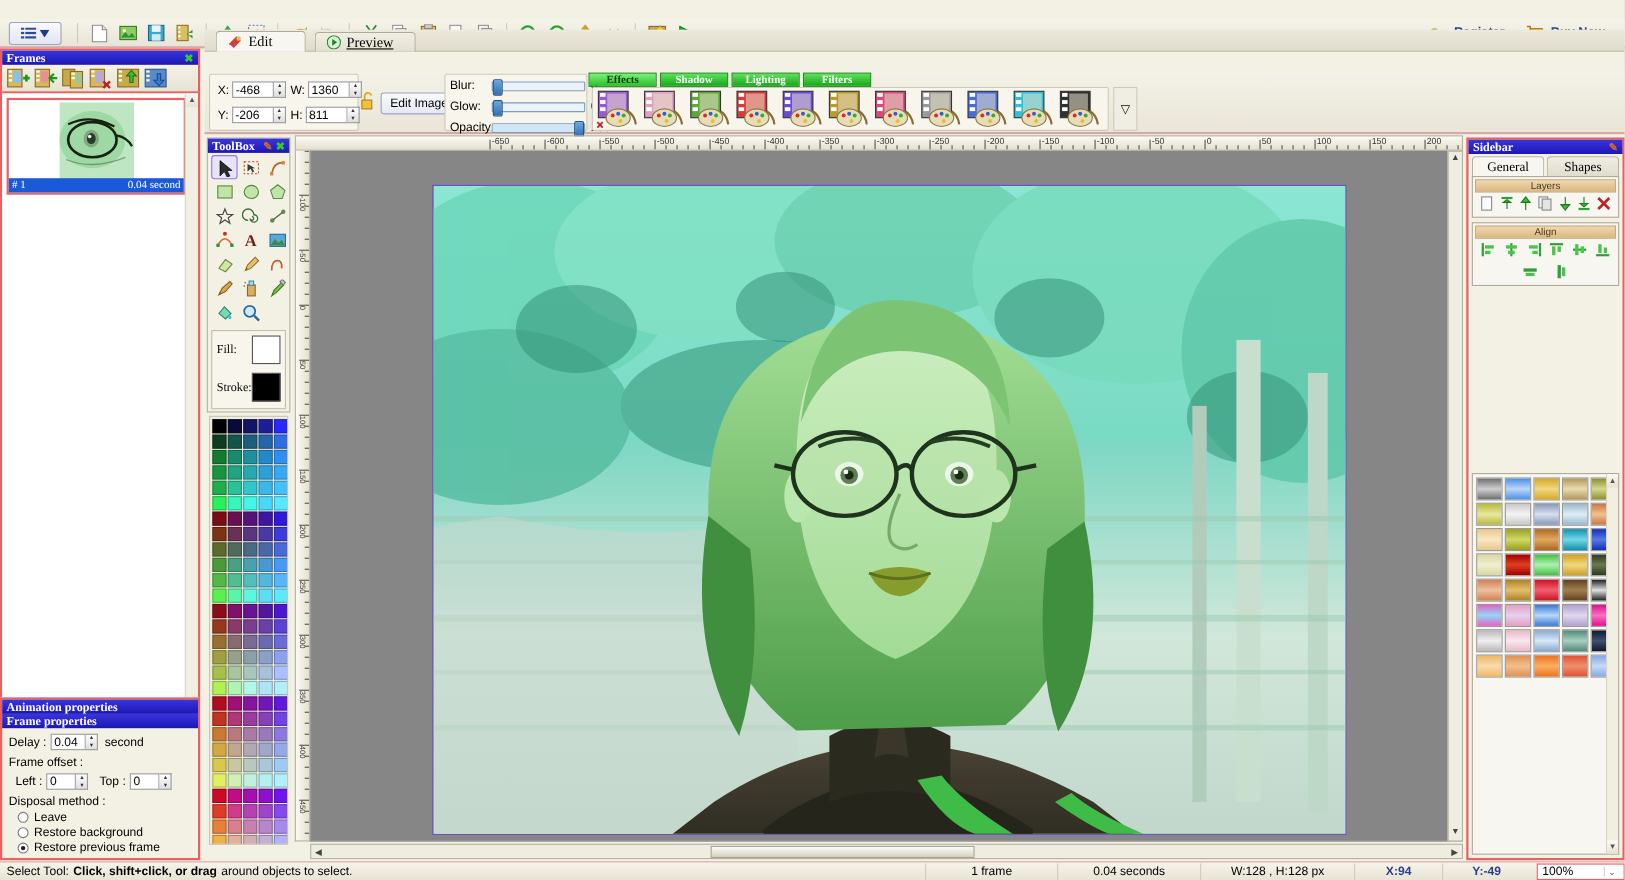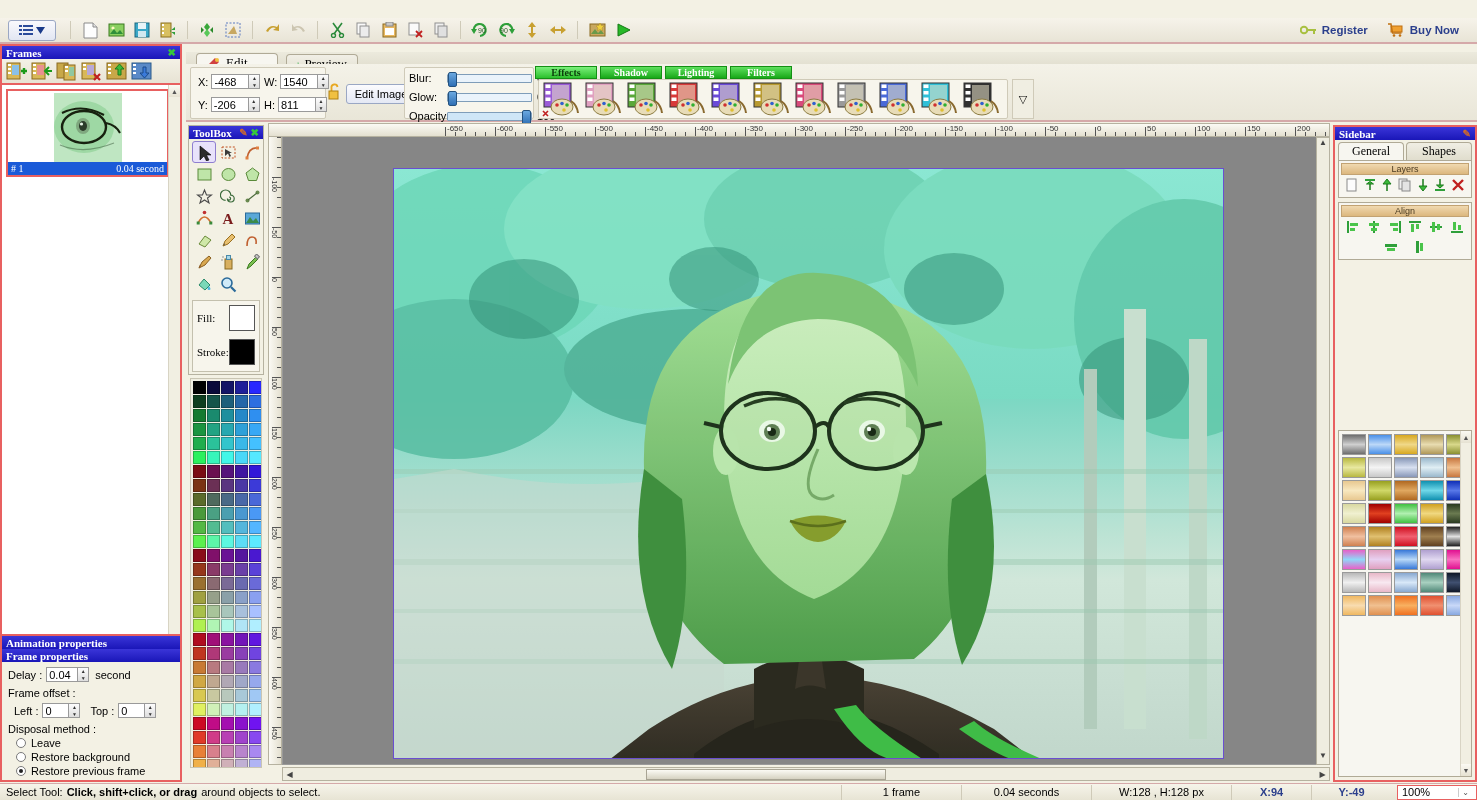--- a/index.html
+++ b/index.html
@@ -108,21 +108,21 @@
   .spin { width: 11px; height: 15px; border: 1px solid #9a9a9a; border-left: none;
     background: linear-gradient(#fdfdfd,#dedede); display: flex; flex-direction: column; }
   .spin i { flex: 1; font-size: 5px; line-height: 6px; text-align: center; font-style: normal; color: #333; }
   .radio { width: 10px; height: 10px; border: 1px solid #7a7a7a; border-radius: 50%;
     background: #fff; margin-right: 5px; flex: none; position: relative; }
   .radio.on::after { content: ""; position: absolute; left: 2px; top: 2px; width: 4px; height: 4px;
     background: #222; border-radius: 50%; }
   .rrow { display: flex; align-items: center; margin: 2px 0 2px 8px; }
 
   
-  #tabstrip { position: absolute; left: 186px; top: 52px; width: 1291px; height: 20px;
+  #tabstrip { position: absolute; left: 186px; top: 27px; width: 1291px; height: 20px;
     background: linear-gradient(#eceadd,#dedbcb); border-bottom: 1px solid #b9b5a2; }
   .etab {
     position: absolute; top: 2px; height: 18px; border: 1px solid #b0aa96;
     border-bottom: none; border-radius: 4px 4px 0 0; display: flex; align-items: center;
     gap: 5px; padding: 0 10px; font-family: "Liberation Serif", serif; font-size: 13px;
   }
   .etab.active { background: #f7f6f0; top: 1px; height: 19px; }
   .etab.idle { background: linear-gradient(#f1efe6,#e3e0d0); }
 
   
@@ -548,21 +548,21 @@
 
   <div id="tabstrip">
     <div class="etab active" style="left:10px;width:82px;">
       <svg width="14" height="12" viewBox="0 0 14 12">
           <path d="M1 8 L8 1 l4 4 l-7 7 Z" fill="#d04040"></path>
           <path d="M2 9 l3 3" stroke="#fff" stroke-width="1"></path>
           <circle cx="10" cy="3" r="2" fill="#f0c040"></circle>
         </svg>
       <span>Edit</span>
     </div>
-    <div class="etab idle" style="left:100px;width:72px;">
+    <div class="etab idle" style="left:100px;width:92px;text-decoration:underline;">
       <svg width="13" height="13" viewBox="0 0 13 13">
           <circle cx="6.5" cy="6.5" r="6" fill="#d8f0d8" stroke="#2a8a2a"></circle>
           <path d="M5 3.5 L9.5 6.5 L5 9.5 Z" fill="#1a8a1a"></path>
         </svg>
       <span>Preview</span>
     </div>
   </div>
 
   <div id="propbar">
     <div class="pb-group" style="left:4px;width:136px;"></div>
@@ -577,21 +577,21 @@
     <div class="coordfield" style="left:12px;top:33px;">
       <span>Y:</span>
       <div class="txtbox" style="width:38px;margin-left:3px;">-206</div>
       <div class="spin">
           <i>▲</i>
           <i>▼</i>
         </div>
     </div>
     <div class="coordfield" style="left:78px;top:10px;">
       <span>W:</span>
-      <div class="txtbox" style="width:38px;margin-left:3px;">1540</div>
+      <div class="txtbox" style="width:38px;margin-left:3px;">1360</div>
       <div class="spin">
           <i>▲</i>
           <i>▼</i>
         </div>
     </div>
     <div class="coordfield" style="left:78px;top:33px;">
       <span>H:</span>
       <div class="txtbox" style="width:38px;margin-left:3px;">811</div>
       <div class="spin">
           <i>▲</i>

